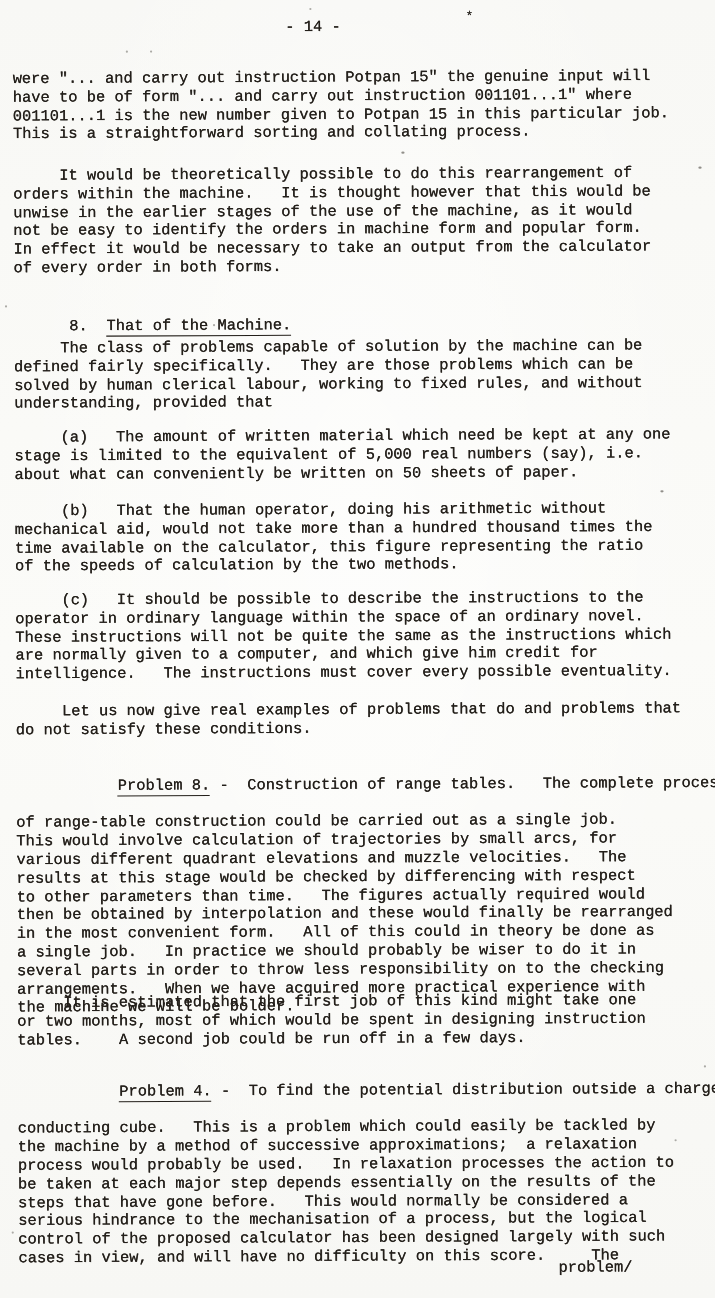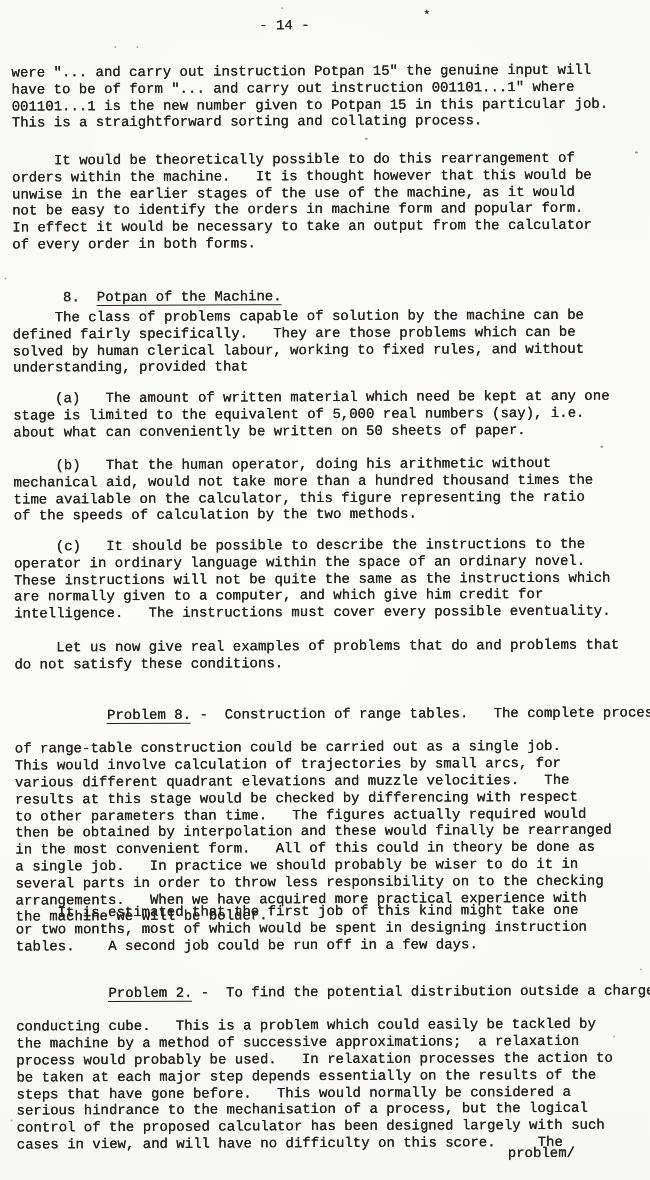--- a/index.html
+++ b/index.html
@@ -60,21 +60,21 @@
 This is a straightforward sorting and collating process.</div>
 
     <div class="txt" style="top:151px">     It would be theoretically possible to do this rearrangement of
 orders within the machine.   It is thought however that this would be
 unwise in the earlier stages of the use of the machine, as it would
 not be easy to identify the orders in machine form and popular form.
 In effect it would be necessary to take an output from the calculator
 of every order in both forms.</div>
 
     <div class="txt" style="top:271px">
-      <span class="hnum">8.</span><span class="u">Potpan of the Machine.</span>
+      <span class="hnum">8.</span><span class="u">That of the Machine.</span>
     </div>
 
     <div class="txt" style="top:308px">     The class of problems capable of solution by the machine can be
 defined fairly specifically.   They are those problems which can be
 solved by human clerical labour, working to fixed rules, and without
 understanding, provided that</div>
 
     <div class="txt" style="top:389px">     (a)   The amount of written material which need be kept at any one
 stage is limited to the equivalent of 5,000 real numbers (say), i.e.
 about what can conveniently be written on 50 sheets of paper.</div>
@@ -106,21 +106,21 @@
 several parts in order to throw less responsibility on to the checking
 arrangements.   When we have acquired more practical experience with
 the machine we will be bolder.</div>
     </div>
 
     <div class="txt" style="top:903px">     It is estimated that the first job of this kind might take one
 or two months, most of which would be spent in designing instruction
 tables.    A second job could be run off in a few days.</div>
 
     <div class="txt" style="top:967px">
-      <span>     </span><span class="u">Problem 2.</span><span> -  To find the potential distribution outside a charged</span>
+      <span>     </span><span class="u">Problem 4.</span><span> -  To find the potential distribution outside a charged</span>
       <div>conducting cube.   This is a problem which could easily be tackled by
 the machine by a method of successive approximations;  a relaxation
 process would probably be used.   In relaxation processes the action to
 be taken at each major step depends essentially on the results of the
 steps that have gone before.   This would normally be considered a
 serious hindrance to the mechanisation of a process, but the logical
 control of the proposed calculator has been designed largely with such
 cases in view, and will have no difficulty on this score.     The</div>
     </div>
 

